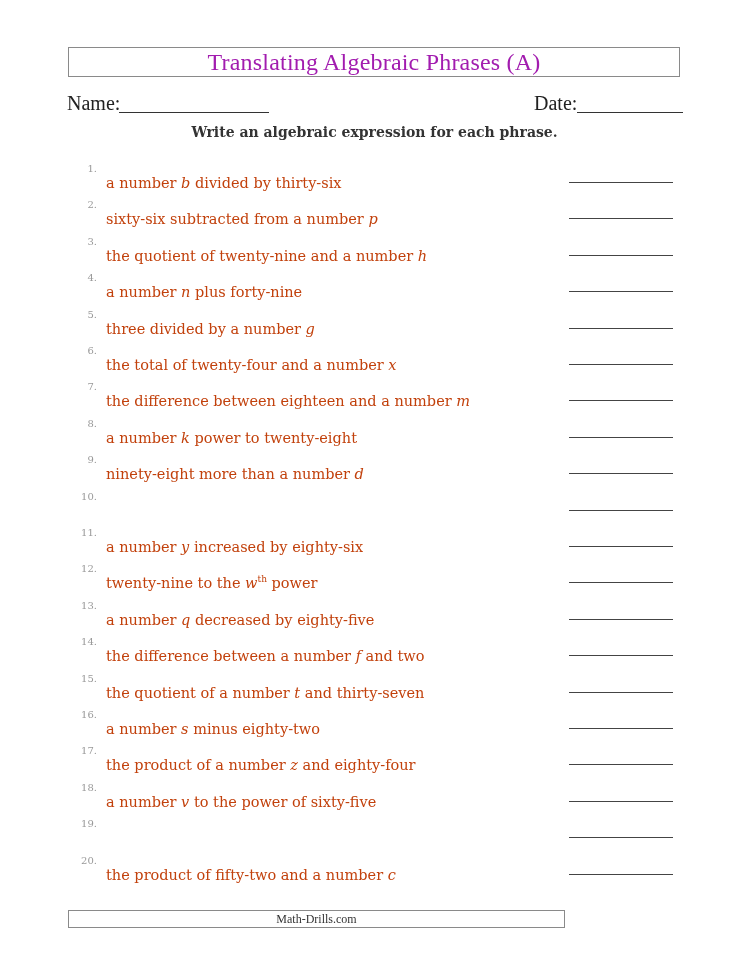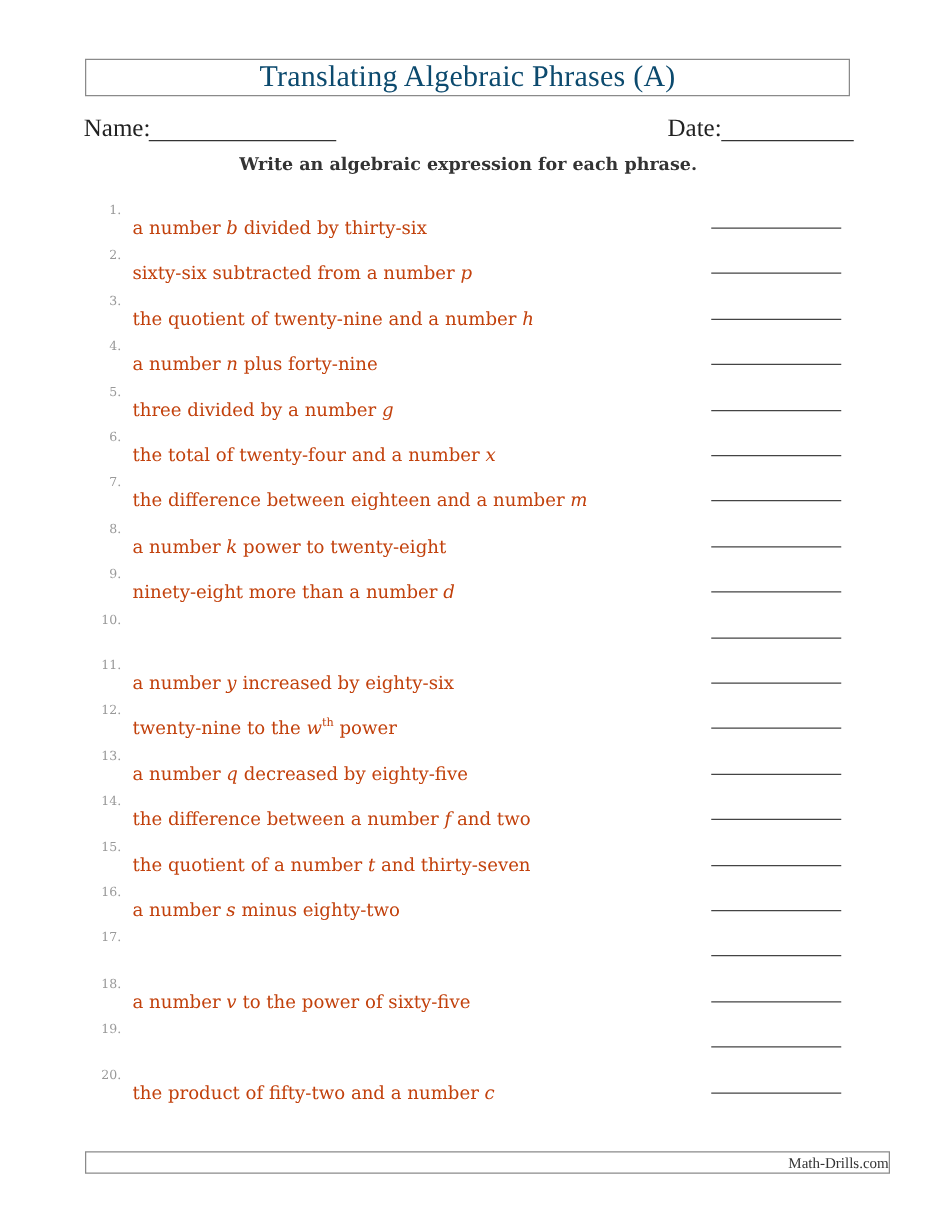--- a/index.html
+++ b/index.html
@@ -1,32 +1,32 @@
 <!DOCTYPE html>
 <html><head>
 <meta charset="utf-8">
 <style>
   html, body { margin: 0; padding: 0; background: #ffffff; }
   body { width: 749px; height: 970px; position: relative; font-family: "DejaVu Serif", "Liberation Serif", serif; color: #222; overflow: hidden; }
   .title-box { position: absolute; left: 68px; top: 47px; width: 612px; height: 30px; border: 1px solid #8a8a8a; box-sizing: border-box; display: flex; align-items: center; justify-content: center; }
-  .title { font-family: "Liberation Serif", serif; font-size: 24px; color: #0c4a6e; letter-spacing: 0.2px; }
+  .title { font-family: "Liberation Serif", serif; font-size: 24px; color: #a21caf; letter-spacing: 0.2px; }
   .name-row { position: absolute; left: 67px; top: 92px; width: 616px; height: 24px; font-family: "Liberation Serif", serif; font-size: 20px; }
   .name-label { position: absolute; left: 0; top: 0; }
   .name-line { position: absolute; left: 52px; top: 20px; width: 150px; border-bottom: 1px solid #333; }
   .date-label { position: absolute; left: 467px; top: 0; }
   .date-line { position: absolute; left: 510px; top: 20px; width: 106px; border-bottom: 1px solid #333; }
   .instructions { position: absolute; left: 0; width: 749px; top: 124px; text-align: center; font-size: 14px; color: #333; font-weight: bold; }
   .problems { position: absolute; left: 0; top: 156px; width: 749px; }
   .problem { position: absolute; left: 0; width: 749px; height: 36px; }
   .pnum { position: absolute; right: 652px; top: 7px; font-size: 10px; color: #999; text-align: right; }
   .ptext { position: absolute; left: 106px; top: 19px; font-size: 14.5px; color: #c2410c; white-space: nowrap; }
   .ptext i { font-style: italic; }
   .ptext sup { font-size: 9px; vertical-align: 6px; line-height: 0; }
   .answer-line { position: absolute; left: 569px; top: 26px; width: 104px; border-bottom: 1px solid #444; }
-  .footer-box { position: absolute; left: 68px; top: 910px; width: 644px; height: 18px; border: 1px solid #8a8a8a; box-sizing: border-box; display: flex; align-items: center; justify-content: flex-end; margin-top: 11px; }
+  .footer-box { position: absolute; left: 68px; top: 910px; width: 497px; height: 18px; border: 1px solid #8a8a8a; box-sizing: border-box; display: flex; align-items: center; justify-content: center; }
   .footer { font-family: "Liberation Serif", serif; font-size: 12px; color: #333; }
 </style>
 </head>
 <body>
 
 <div class="title-box">
   <span class="title">Translating Algebraic Phrases (A)</span>
 </div>
 
 <div class="name-row">
@@ -113,20 +113,21 @@
     <span class="ptext"><span>the quotient of a number </span><i>t</i><span> and thirty-seven</span></span>
     <div class="answer-line"></div>
   </div>
   <div class="problem" style="top:546px">
     <span class="pnum">16.</span>
     <span class="ptext"><span>a number </span><i>s</i><span> minus eighty-two</span></span>
     <div class="answer-line"></div>
   </div>
   <div class="problem" style="top:582.4px">
     <span class="pnum">17.</span>
+    <span class="ptext"><span>the product of a number </span><i>z</i><span> and eighty-four</span></span>
     <div class="answer-line"></div>
   </div>
   <div class="problem" style="top:618.8px">
     <span class="pnum">18.</span>
     <span class="ptext"><span>a number </span><i>v</i><span> to the power of sixty-five</span></span>
     <div class="answer-line"></div>
   </div>
   <div class="problem" style="top:655.2px">
     <span class="pnum">19.</span>
     <div class="answer-line"></div>

